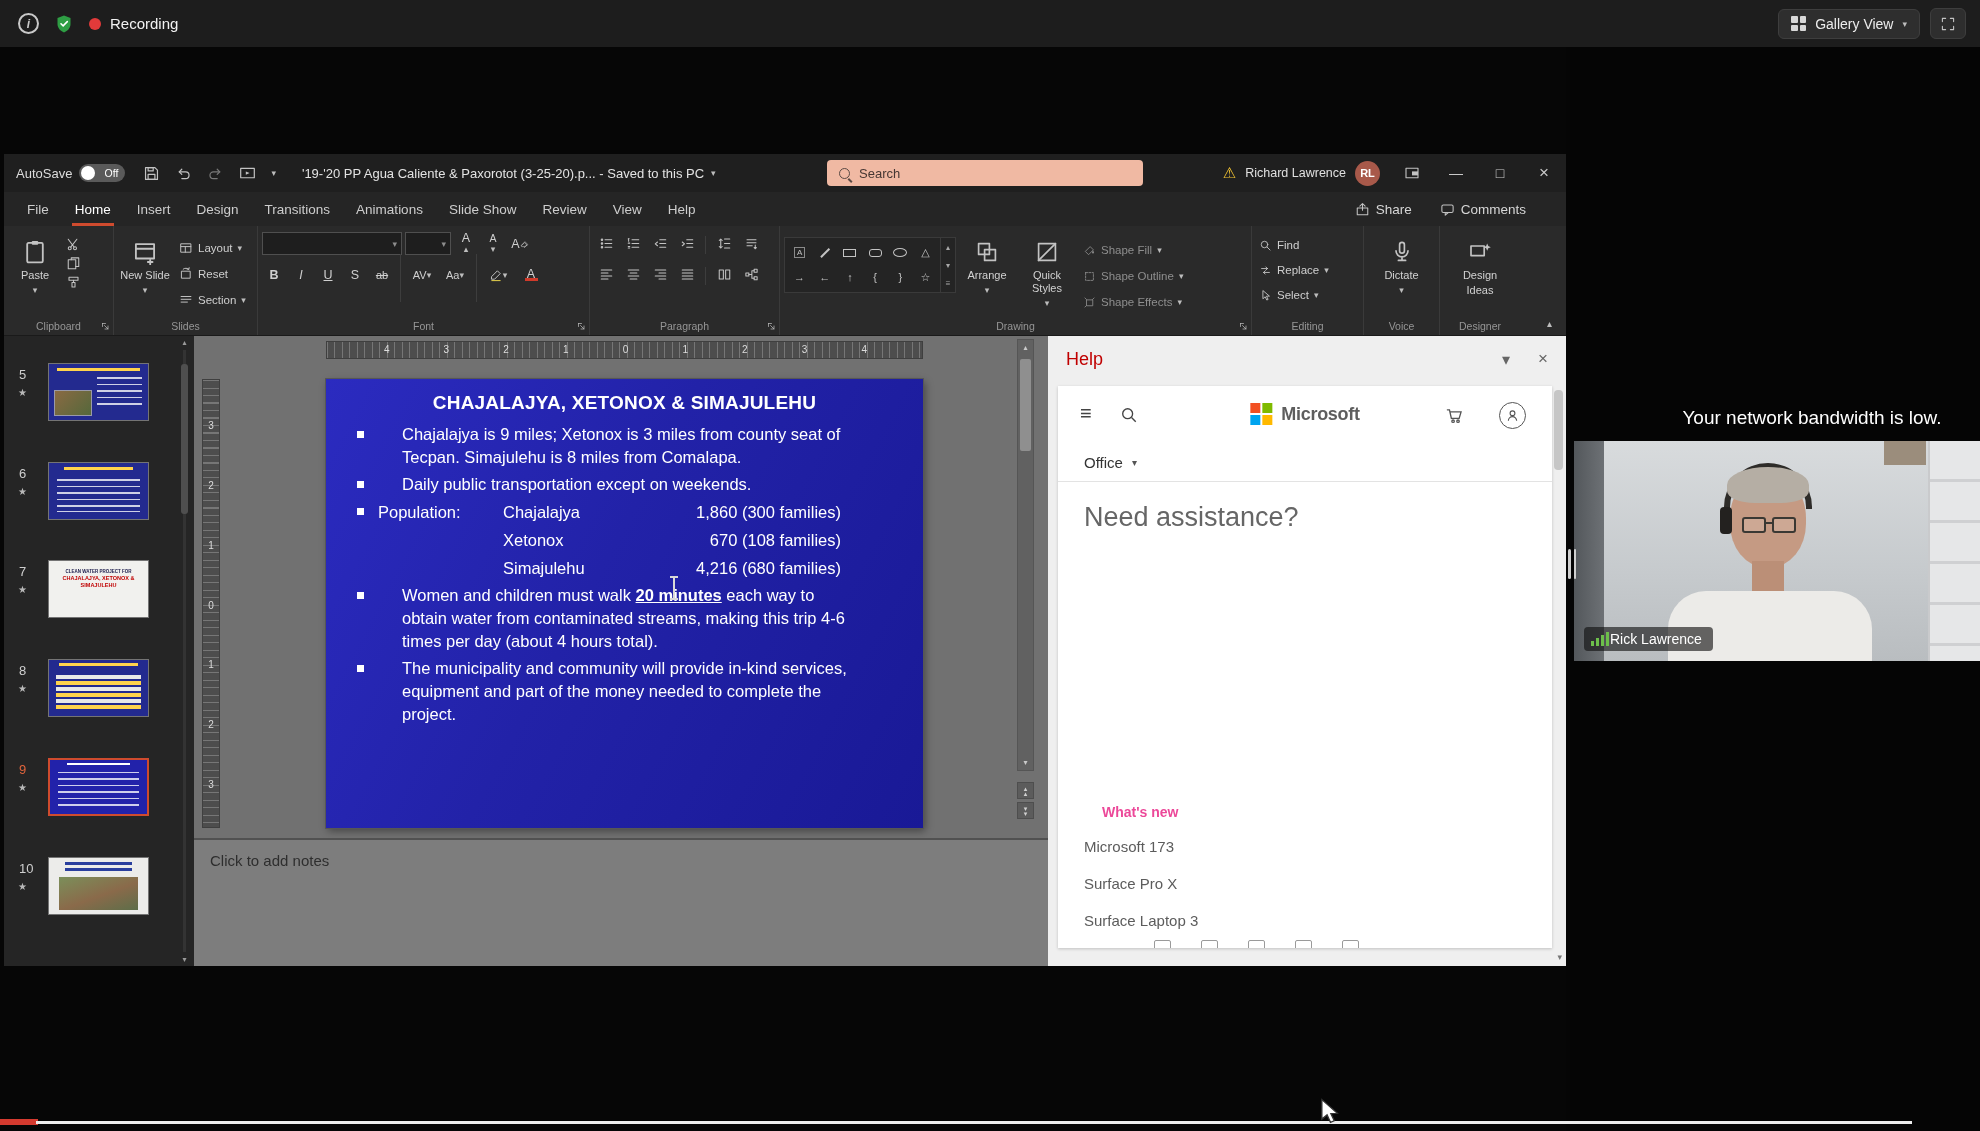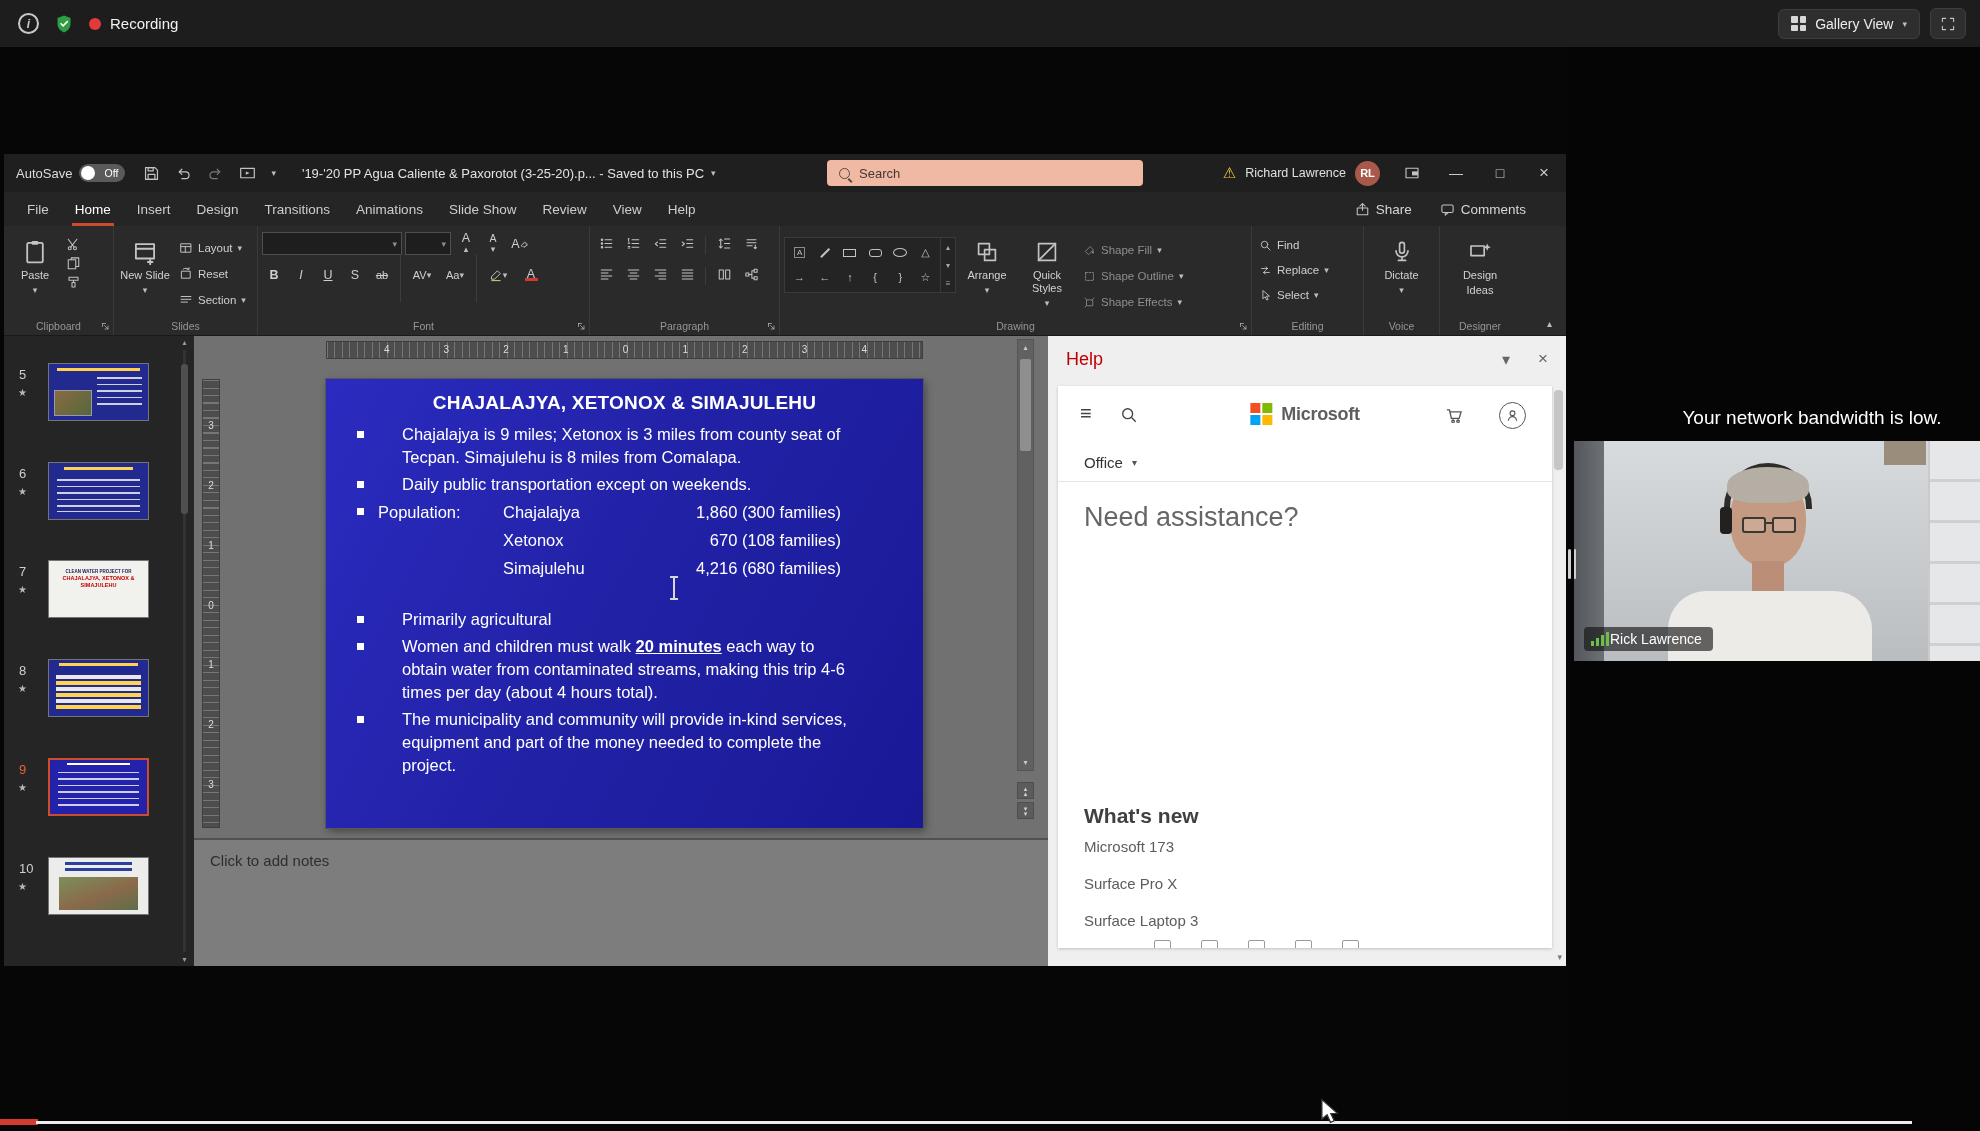--- a/index.html
+++ b/index.html
@@ -158,21 +158,21 @@
   .ms-logo{position:absolute;left:50%;transform:translateX(-50%);top:3px;display:flex;align-items:center;gap:9px}
   .ms-squares{display:grid;grid-template-columns:10px 10px;gap:2px}
   .ms-squares span{width:10px;height:10px;display:block}
   .ms-name{font-size:18px;color:#5e5e5e;font-weight:bold;letter-spacing:-0.3px}
   .cart-ic{position:absolute;right:88px;top:6px}
   .acct-ic{position:absolute;right:26px;top:2px;width:27px;height:27px;border:1.5px solid #555;border-radius:50%;display:flex;align-items:center;justify-content:center}
   .office-row{position:absolute;top:58px;left:0;right:0;height:38px;border-bottom:1px solid #e3e3e3;display:flex;align-items:center;padding-left:26px;gap:9px;font-size:15px;color:#333}
   .need{position:absolute;top:116px;left:26px;font-size:27px;color:#666;font-weight:400}
   .help-body{position:absolute;top:166px;left:26px;width:412px;font-size:15.5px;line-height:1.5;color:#3f3f3f}
   .link{color:#2563af;cursor:pointer}
-  .whats-new{position:absolute;top:418px;left:26px;font-size:21px;font-weight:bold;color:#404040}
+  .whats-new{position:absolute;top:418px;left:44px;font-size:14px;font-weight:bold;color:#ec4899}
   .wn-item{position:absolute;left:26px;font-size:15px;color:#5c5c5c;cursor:pointer}
   .cut-icons{position:absolute;bottom:-9px;left:96px;display:flex;gap:30px}
   .cut-box{width:17px;height:17px;border:1.5px solid #9a9a9a;border-radius:2px}
   .help-scroll{position:absolute;right:3px;top:54px;width:9px;height:540px}
   .help-scroll .hthumb{width:9px;height:80px;background:#c6c6c6;border-radius:4px}
   .help-darr{position:absolute;right:4px;bottom:4px;font-size:9px;color:#777}
 
   
   .zoom-side{position:absolute;left:1566px;top:47px;width:492px;height:1084px;background:#050505}
   .bandwidth{position:absolute;top:360px;left:0;right:0;text-align:center;color:#fff;font-size:19px}
@@ -756,21 +756,20 @@
               <div class="bullet-line"><div class="bullet-marker"></div><span>Daily public transportation except on weekends.</span></div>
               <div class="pop-row"><div class="bullet-marker"></div><span>Population:</span><span class="pop-name">Chajalajya</span><span class="pop-value">1,860 (300 families)</span></div>
               <div class="pop-row">
                 <span class="pop-name">Xetonox</span>
                 <span class="pop-value">670 (108 families)</span>
               </div>
               <div class="pop-row">
                 <span class="pop-name">Simajulehu</span>
                 <span class="pop-value">4,216 (680 families)</span>
               </div>
-              <div class="bullet-line gap-before"><div class="bullet-marker"></div><span>Primarily agricultural</span></div>
               <div class="bullet-line"><div class="bullet-marker"></div><span>Women and children must walk </span><span class="emph">20 minutes</span><span> each  way to obtain water from contaminated streams, making this trip 4-6 times per day (about 4 hours total).</span></div>
               <div class="bullet-line"><div class="bullet-marker"></div><span>The municipality and community will provide in-kind services, equipment and part of the money needed to complete the project.</span></div>
             </div>
           <div class="ibeam"></div>
         </div>
 
         <div class="v-scroll">
           <span class="sc-btn sc-up">▴</span>
           <span class="sc-thumb"></span>
           <span class="sc-btn sc-down">▾</span>

